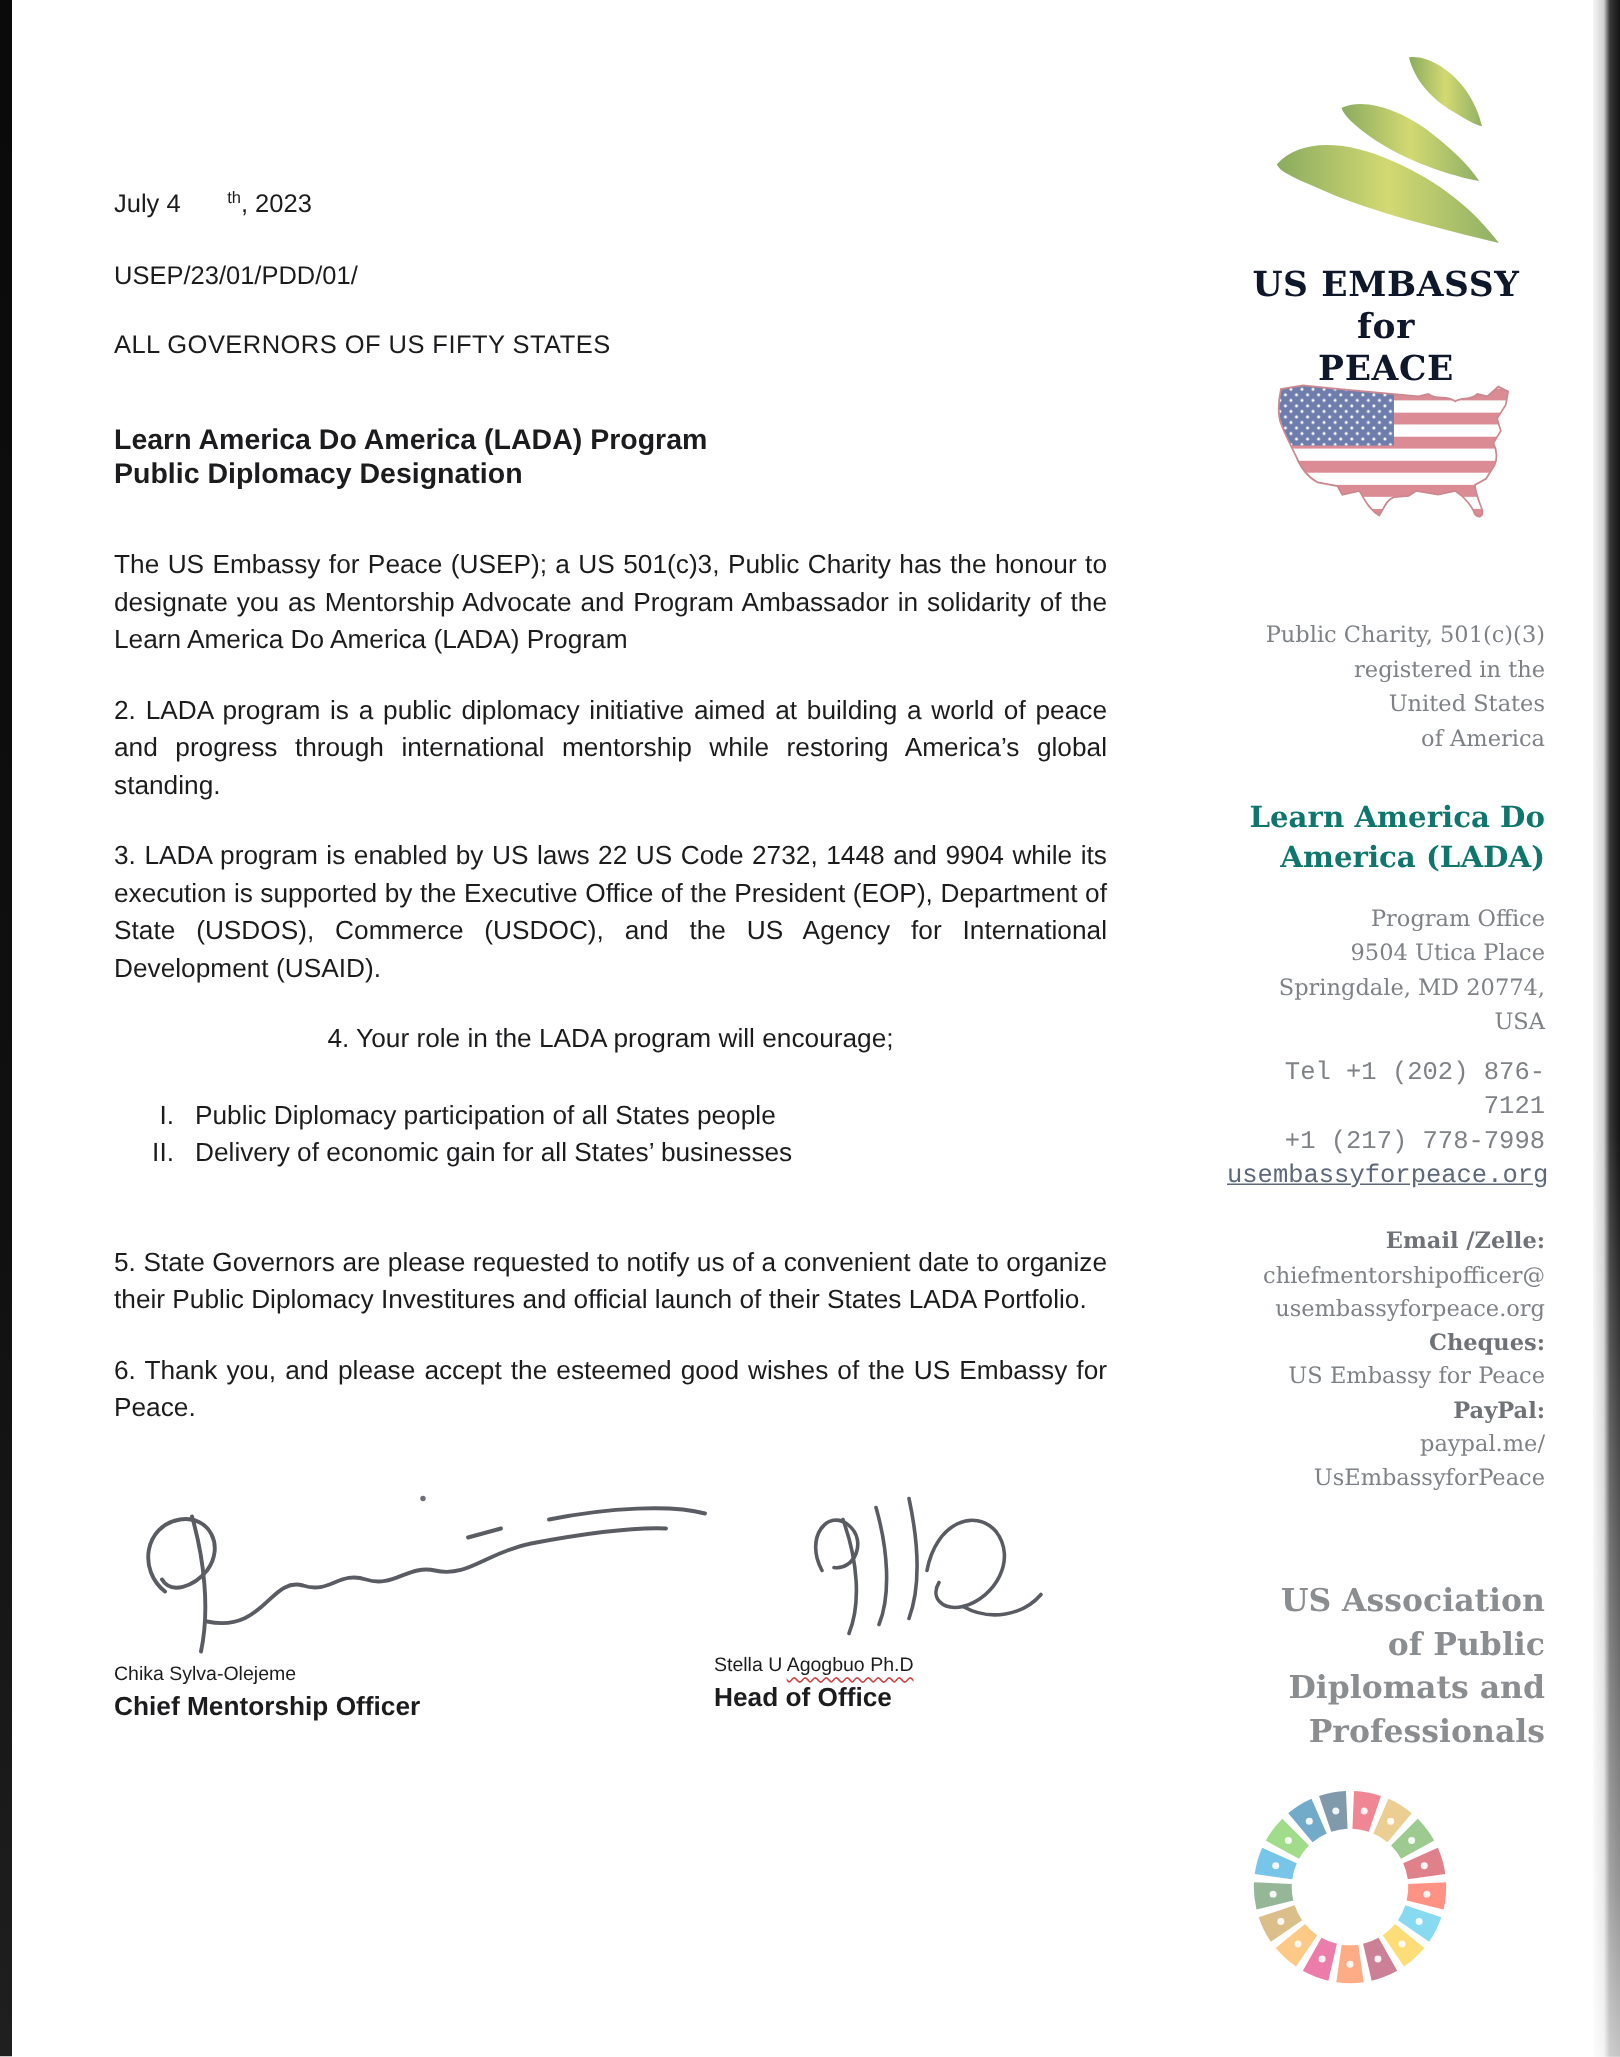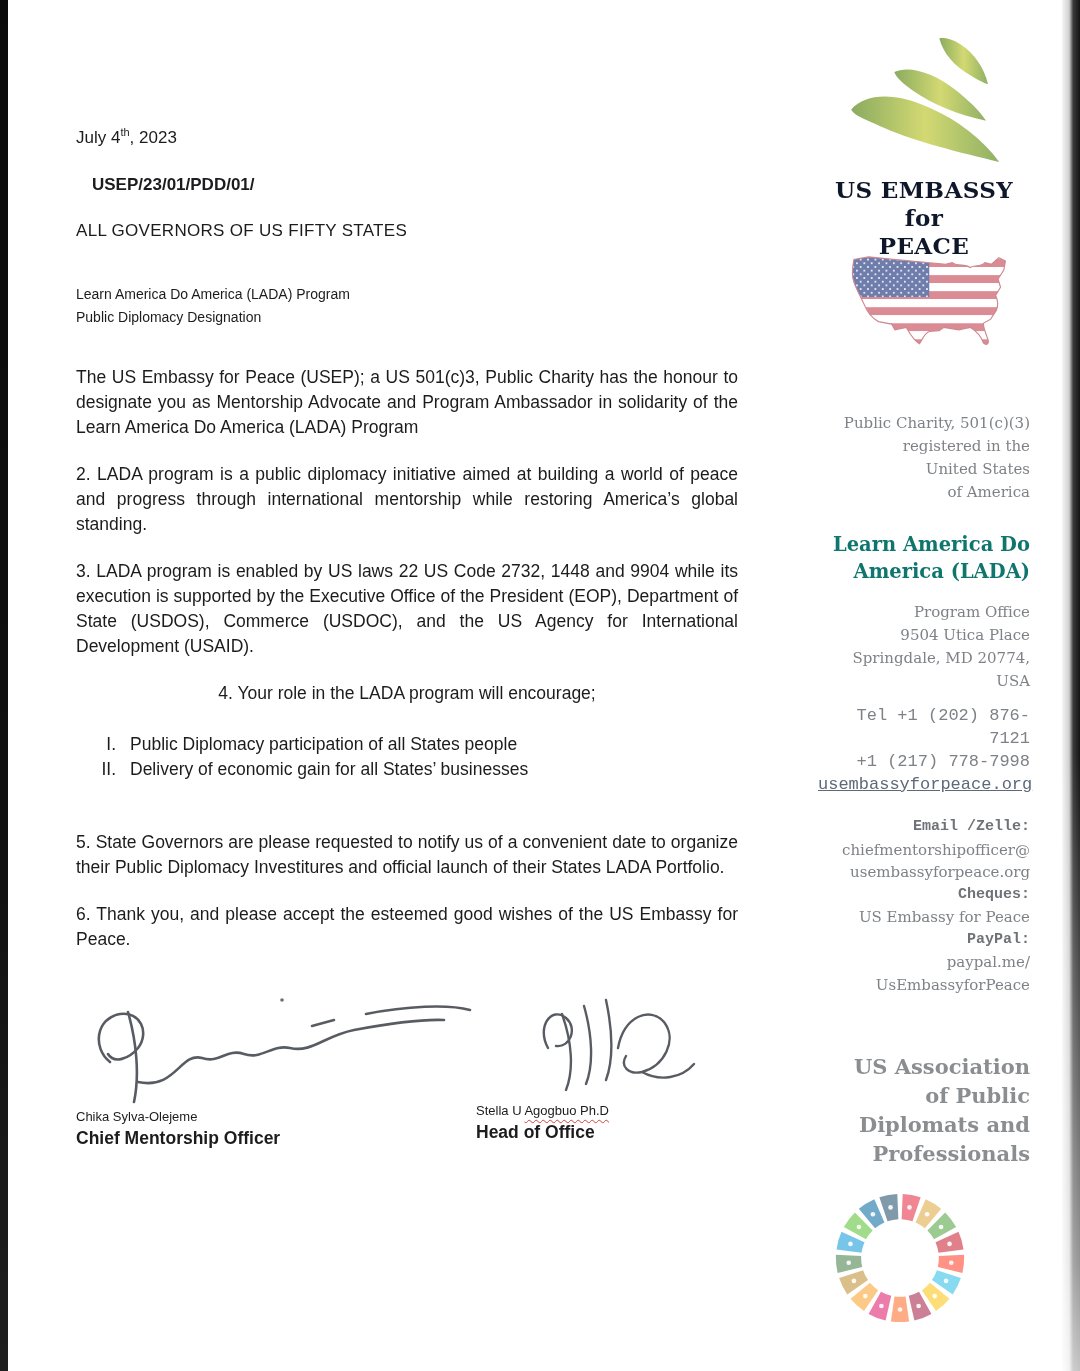--- a/index.html
+++ b/index.html
@@ -11,24 +11,24 @@
   .edge-left{position:absolute;left:0;top:0;width:8px;height:1371px;
     background:linear-gradient(180deg,#0a0a0a 0%,#101010 60%,#1f1f1f 100%);}
   .edge-right{position:absolute;right:0;top:0;width:18px;height:1371px;
     background:linear-gradient(90deg,#f6f6f6 0%,#cfcfcf 40%,#3a3a3a 62%,#131313 100%);}
   .edge-right-fade{position:absolute;right:0;top:0;width:18px;height:1371px;
     background:linear-gradient(180deg,rgba(255,255,255,0) 55%,rgba(255,255,255,0.55) 92%,rgba(255,255,255,0.75) 100%);}
 
   
   .main-col{position:absolute;left:76px;top:126px;width:662px;color:#1c1c1e;}
   .date-line{font-size:17px;margin:0 0 27px 0;}
-  .date-line sup{font-size:11px;}
-  .ref-line{font-size:17px;font-weight:bold;margin:0 0 26px 16px;}
+  .date-line sup{font-size:11px;margin-left:31px;}
+  .ref-line{font-size:17px;font-weight:normal;margin:0 0 26px 0;}
   .recipient-line{font-size:17px;letter-spacing:.3px;margin:0 0 42px 0;}
-  .subject{font-size:14px;font-weight:normal;line-height:23px;margin:0 0 36px 0;}
+  .subject{font-size:19px;font-weight:bold;line-height:23px;margin:0 0 36px 0;}
   .body-p{font-size:17.5px;line-height:25px;margin:0 0 22px 0;text-align:justify;}
   .body-p.single{text-align:center;margin-bottom:26px;}
   .roman-list{margin:0 0 48px 0;}
   .list-row{display:flex;font-size:17.5px;line-height:25px;}
   .list-row .numeral{width:30px;padding-left:10px;text-align:right;flex:none;}
   .list-row .item-text{margin-left:14px;}
   .p-last{margin-bottom:34px;}
 
   
   .sig-area{display:flex;align-items:flex-start;}
@@ -47,21 +47,21 @@
   .leaf-wrap{position:absolute;top:32px;right:12px;width:178px;text-align:center;}
   .org-title{position:absolute;top:176px;right:0;width:212px;text-align:center;
     font-size:23px;font-weight:600;color:#0f172a;line-height:28px;letter-spacing:.4px;}
   .flag-wrap{position:absolute;top:243px;right:20px;width:168px;text-align:center;}
   .charity{top:412px;font-size:15px;line-height:23px;}
   .lada-head{top:531px;font-size:19.5px;font-weight:bold;color:#0f766e;line-height:27px;}
   .office{top:601px;font-size:15px;line-height:23px;}
   .telblock{top:704px;font-size:17px;line-height:23px;font-family:Liberation Mono, monospace;}
   .weblink{color:#5d6878;text-decoration:underline;cursor:pointer;}
   .contact{top:816px;font-size:15px;line-height:22.5px;}
-  .contact .bold{font-weight:bold;color:#6f7378;font-family:Liberation Mono, monospace;}
+  .contact .bold{font-weight:bold;color:#6f7378;}
   .assoc{top:1052px;font-size:21px;font-weight:bold;color:#8b8e91;line-height:29px;}
   .sdg-wrap{position:absolute;top:1190px;right:62px;width:136px;}
 </style>
 </head>
 <body>
 
 <div class="edge-left"></div>
 <div class="edge-right"></div>
 <div class="edge-right-fade"></div>
 

